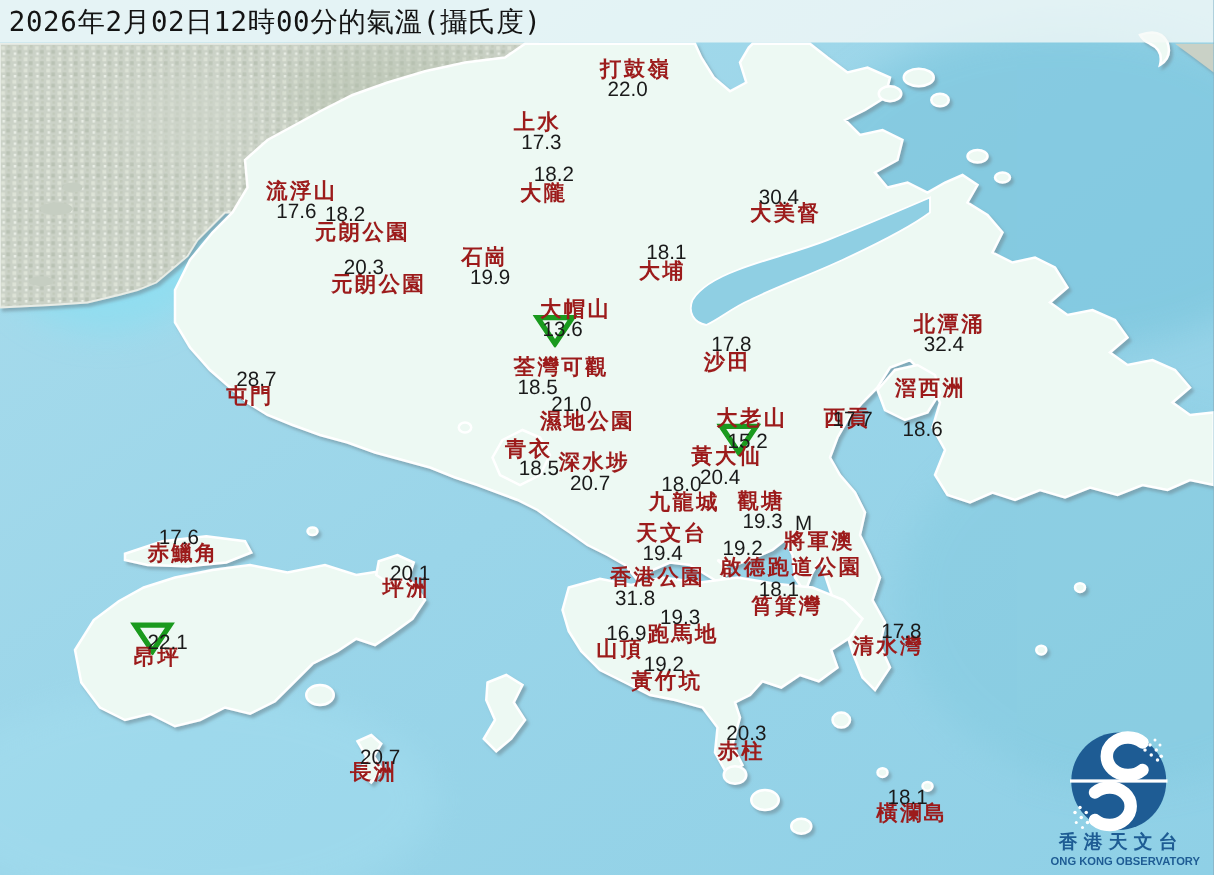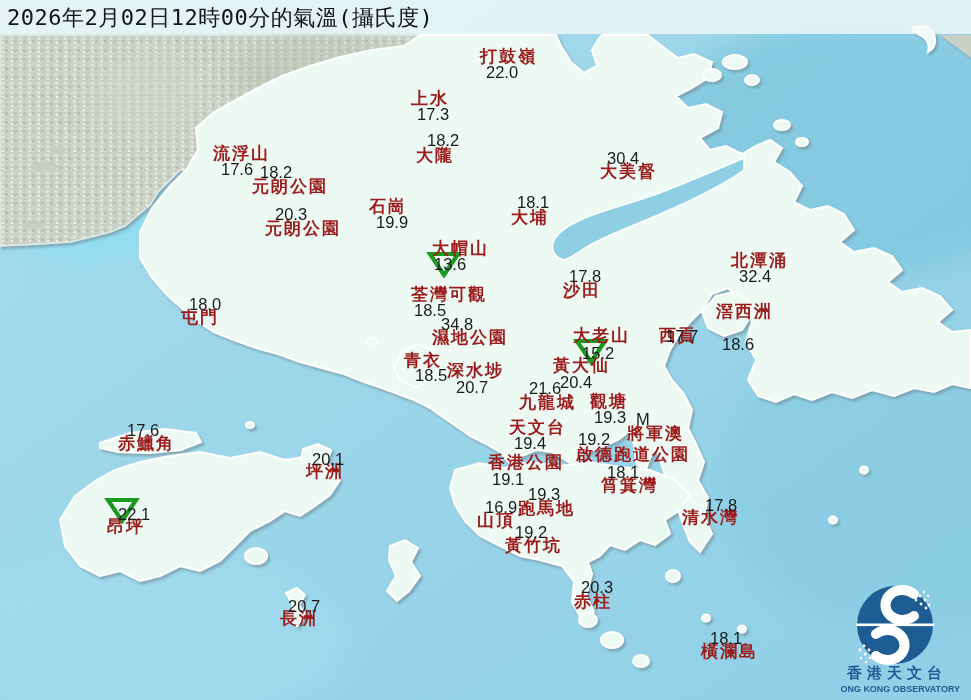--- a/index.html
+++ b/index.html
@@ -183,25 +183,25 @@
       <div class="st">
         <span class="sname" style="left:563px;top:282px">沙田</span>
         <span class="sval" style="left:569px;top:268px">17.8</span>
       </div>
       <div class="st">
         <span class="sname" style="left:411px;top:286px">荃灣可觀</span>
         <span class="sval" style="left:414px;top:302px">18.5</span>
       </div>
       <div class="st">
         <span class="sname" style="left:181px;top:309px">屯門</span>
-        <span class="sval" style="left:189px;top:296px">18.0</span>
+        <span class="sval" style="left:189px;top:296px">28.7</span>
       </div>
       <div class="st">
         <span class="sname" style="left:432px;top:329px">濕地公園</span>
-        <span class="sval" style="left:441px;top:316px">34.8</span>
+        <span class="sval" style="left:441px;top:316px">21.0</span>
       </div>
       <div class="st">
         <span class="sname" style="left:716px;top:303px">滘西洲</span>
         <span class="sval" style="left:722px;top:336px">18.6</span>
       </div>
       <div class="st">
         <span class="sname" style="left:659px;top:327px">西貢</span>
         <span class="sval" style="left:666px;top:328px">17.7</span>
       </div>
       <div class="st">
@@ -218,21 +218,21 @@
       <div class="st">
         <span class="sname" style="left:447px;top:362px">深水埗</span>
         <span class="sval" style="left:456px;top:379px">20.7</span>
       </div>
       <div class="st">
         <span class="sname" style="left:553px;top:357px">黃大仙</span>
         <span class="sval" style="left:560px;top:374px">20.4</span>
       </div>
       <div class="st">
         <span class="sname" style="left:519px;top:394px">九龍城</span>
-        <span class="sval" style="left:529px;top:380px">21.6</span>
+        <span class="sval" style="left:529px;top:380px">18.0</span>
       </div>
       <div class="st">
         <span class="sname" style="left:590px;top:393px">觀塘</span>
         <span class="sval" style="left:594px;top:409px">19.3</span>
       </div>
       <div class="st">
         <span class="sname" style="left:627px;top:425px">將軍澳</span>
         <span class="sval" style="left:636px;top:411px">M</span>
       </div>
       <div class="st">
@@ -242,21 +242,21 @@
       <div class="st">
         <span class="sname" style="left:576px;top:446px">啟德跑道公園</span>
         <span class="sval" style="left:578px;top:431px">19.2</span>
       </div>
       <div class="st">
         <span class="sname" style="left:118px;top:435px">赤鱲角</span>
         <span class="sval" style="left:127px;top:422px">17.6</span>
       </div>
       <div class="st">
         <span class="sname" style="left:488px;top:454px">香港公園</span>
-        <span class="sval" style="left:492px;top:471px">19.1</span>
+        <span class="sval" style="left:492px;top:471px">31.8</span>
       </div>
       <div class="st">
         <span class="sname" style="left:306px;top:463px">坪洲</span>
         <span class="sval" style="left:312px;top:451px">20.1</span>
       </div>
       <div class="st">
         <span class="sname" style="left:601px;top:477px">筲箕灣</span>
         <span class="sval" style="left:607px;top:464px">18.1</span>
       </div>
       <div class="st">

